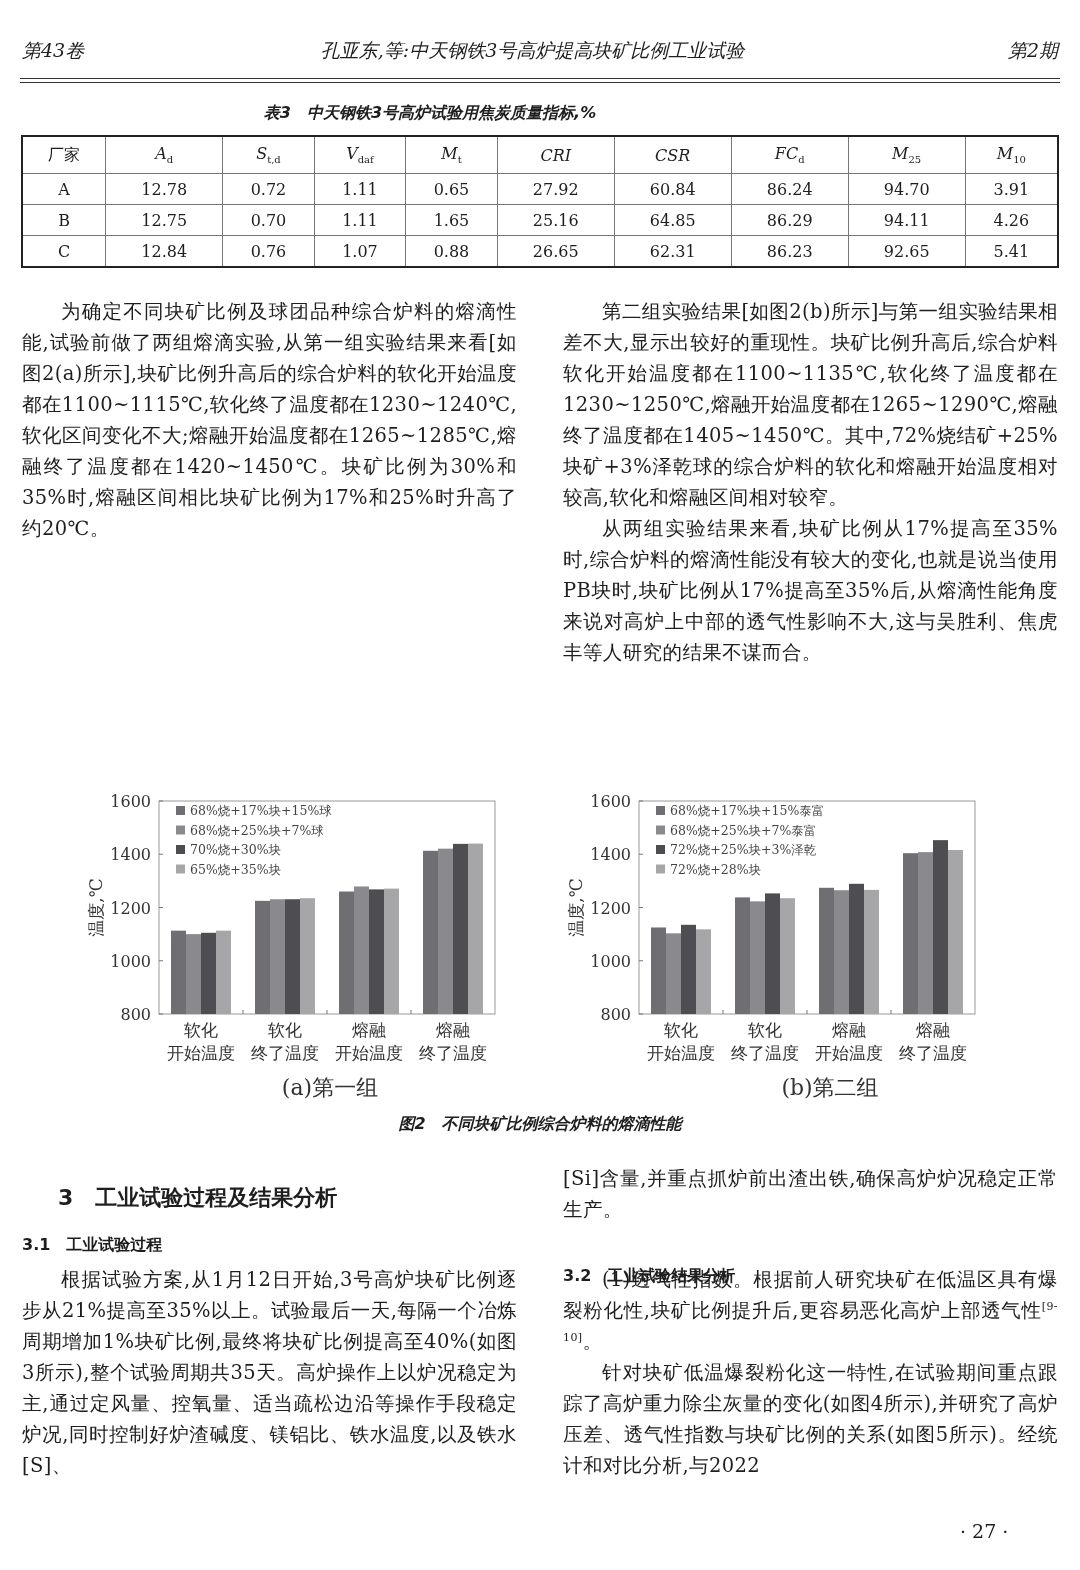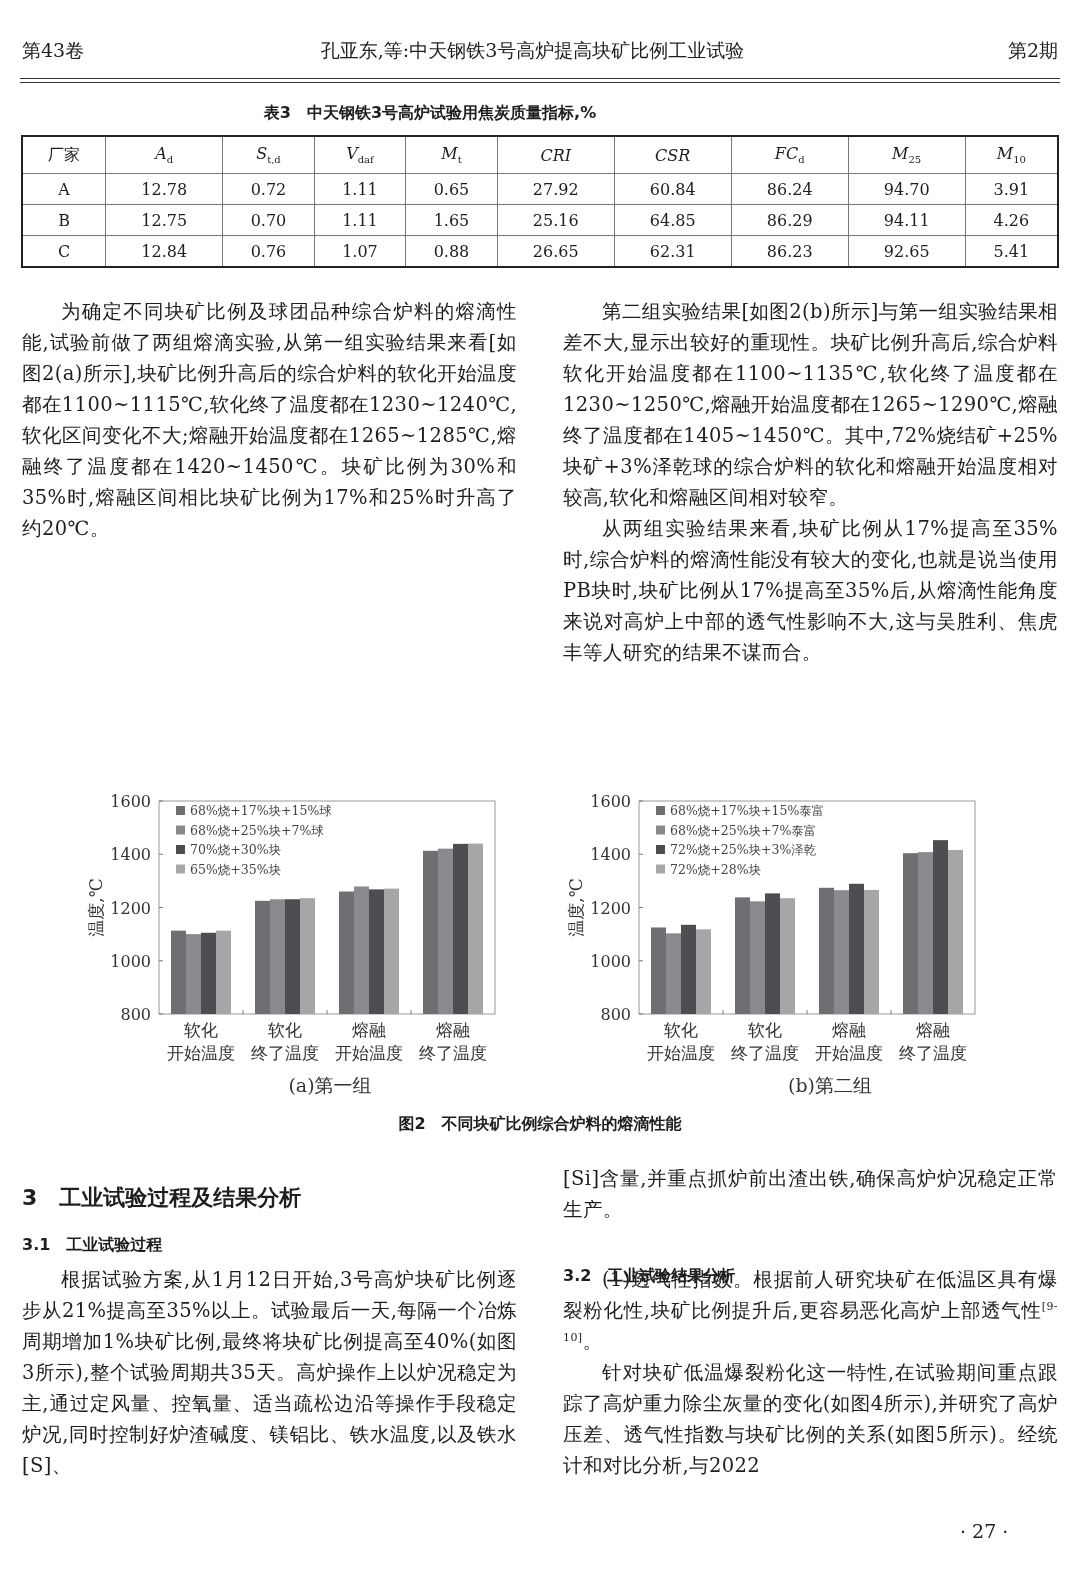--- a/index.html
+++ b/index.html
@@ -1,18 +1,18 @@
 <!DOCTYPE html>
 <html><head>
 <meta charset="utf-8">
 <style>
   html, body { margin: 0; padding: 0; background: #ffffff; }
   body { width: 1080px; height: 1570px; position: relative; overflow: hidden;
          font-family: "DejaVu Serif", "Liberation Serif", serif; color: #1e1e1e; }
-  .abs { position: absolute; }
+  .abs { position: absolute; font-style: italic; }
   .header { top: 38px; left: 22px; right: 22px; height: 36px; font-size: 19px; }
   .header .l { position: absolute; left: 0; top: 0; }
   .header .c { position: absolute; left: 0; right: 15px; text-align: center; top: 0; }
   .header .r { position: absolute; right: 0; top: 0; }
   .rule1 { top: 78px; left: 20px; width: 1040px; height: 1px; background: #333; }
   .rule2 { top: 82px; left: 20px; width: 1040px; height: 1px; background: #333; }
   .tcap { top: 103px; left: 0; width: 860px; text-align: center; font-size: 16px; font-weight: bold;
           font-family: "DejaVu Sans", "Liberation Sans", sans-serif; }
   table.coke { position: absolute; top: 135px; left: 21px; width: 1038px; border-collapse: collapse;
                font-size: 16px; }
@@ -26,22 +26,22 @@
   .col { position: absolute; width: 495px; font-size: 19.5px; line-height: 31px; text-align: justify; letter-spacing: 0.4px; }
   .col p { margin: 0; }
   .col p.ind { text-indent: 2em; }
   .colL { left: 22px; top: 296px; }
   .colR { left: 563px; top: 296px; }
   sup.ref { font-size: 11px; vertical-align: super; line-height: 0; }
   .chart { position: absolute; }
   .chart svg text { font-family: "DejaVu Serif", "Liberation Serif", serif; }
   .figcap { top: 1114px; left: 0; width: 1080px; text-align: center; font-size: 16px; font-weight: bold;
             font-family: "DejaVu Sans", "Liberation Sans", sans-serif; }
-  .subcap { font-size: 19px; position: absolute; text-align: center; color: #333; }
-  .h2 { font-size: 22px; font-weight: bold; font-family: "DejaVu Sans", "Liberation Sans", sans-serif; position: absolute; }
+  .subcap { font-size: 22px; position: absolute; text-align: center; color: #333; }
+  .h2 { font-size: 22px; font-weight: bold; font-family: "DejaVu Sans", "Liberation Sans", sans-serif; position: absolute; margin-left: 36px; }
   .h3 { font-size: 16px; font-weight: bold; font-family: "DejaVu Sans", "Liberation Sans", sans-serif; position: absolute; }
   .pagenum { position: absolute; top: 1520px; left: 960px; font-size: 19px; }
 </style>
 </head>
 <body>
 
 <div class="abs header">
   <span class="l">第43卷</span>
   <span class="c">孔亚东,等:中天钢铁3号高炉提高块矿比例工业试验</span>
   <span class="r">第2期</span>

